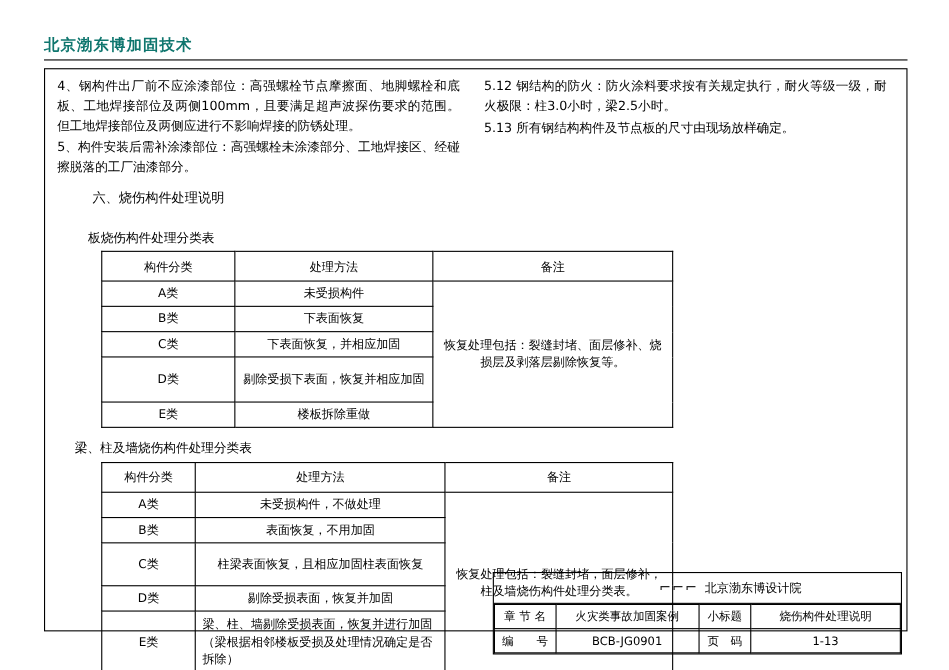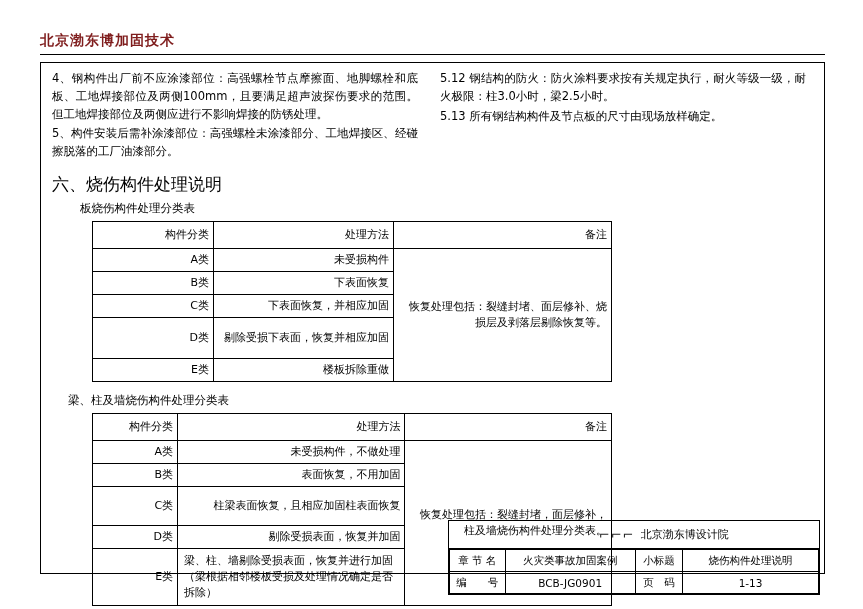--- a/index.html
+++ b/index.html
@@ -22,21 +22,21 @@
   }
   
   .doc-header {
     position: absolute;
     left: 40px;
     top: 32px;
     width: 785px;
     font-size: 14px;
     font-weight: bold;
     letter-spacing: 1px;
-    color: #7f1d1d;
+    color: #0f766e;
   }
   .header-rule {
     position: absolute;
     left: 40px;
     top: 54px;
     width: 785px;
     height: 0;
     border-top: 1.5px solid #000;
   }
   
@@ -64,37 +64,38 @@
   .col {
     width: 366px;
   }
   .para {
     margin: 0 0 2px 0;
     text-align: justify;
     text-justify: inter-ideograph;
   }
   .section-title {
     margin-top: 8px;
-    font-size: 17px;
+    font-size: 12px;
+    margin-left: 32px;
   }
   .sub-title {
-    margin-top: 3px;
+    margin-top: 18px;
     margin-left: 28px;
     font-size: 11.5px;
   }
   table.cls {
     border-collapse: collapse;
     margin-left: 40px;
     margin-top: 3px;
     font-size: 11px;
   }
   table.cls td {
     border: 1px solid #000;
     padding: 3px 4px;
-    text-align: right;
+    text-align: center;
     vertical-align: middle;
     line-height: 1.45;
   }
   table.cls td.head {
     font-weight: normal;
     height: 20px;
   }
   .t1 { width: 520px; }
   .t1 .c1 { width: 118px; }
   .t1 .c2 { width: 180px; }

